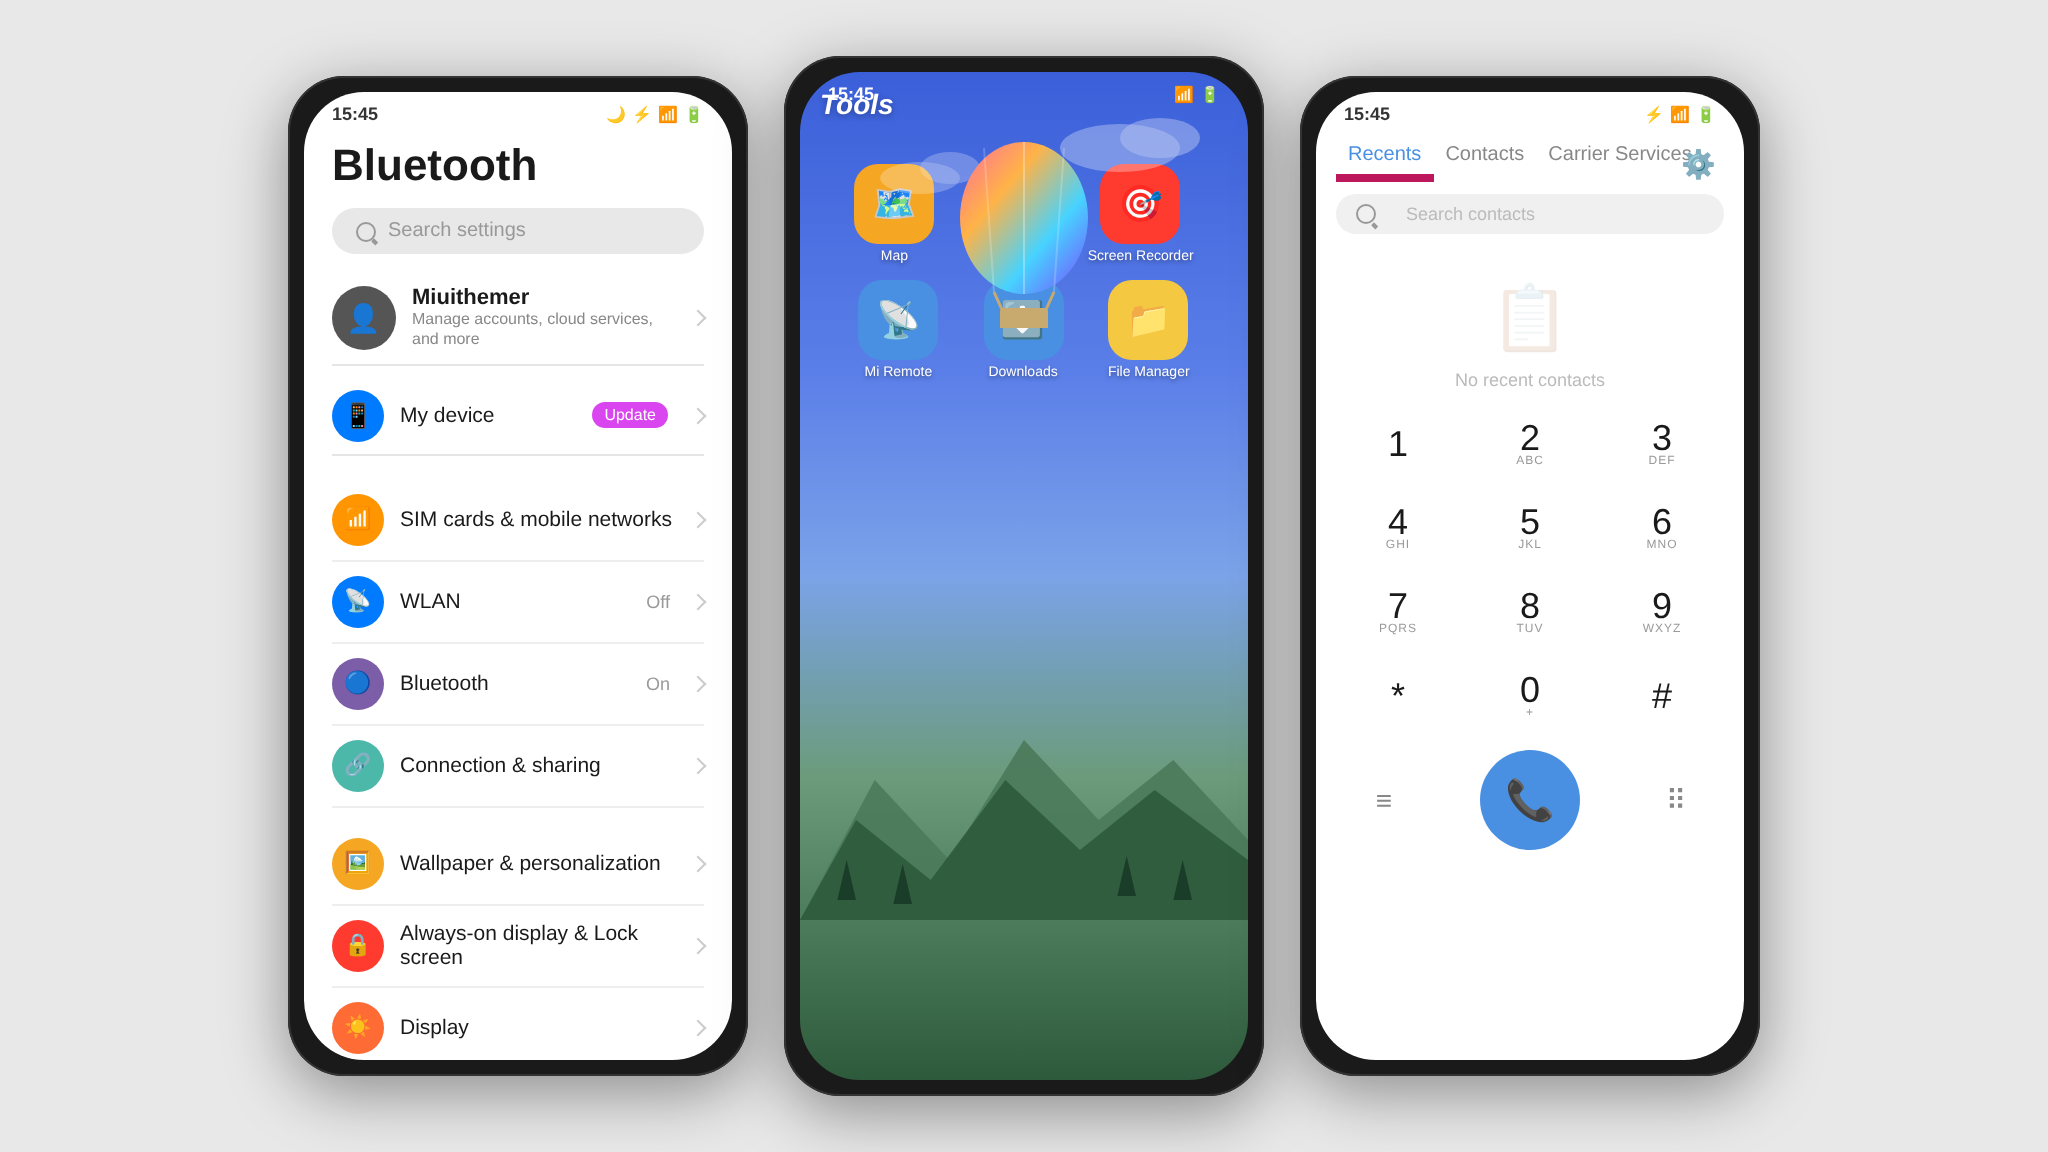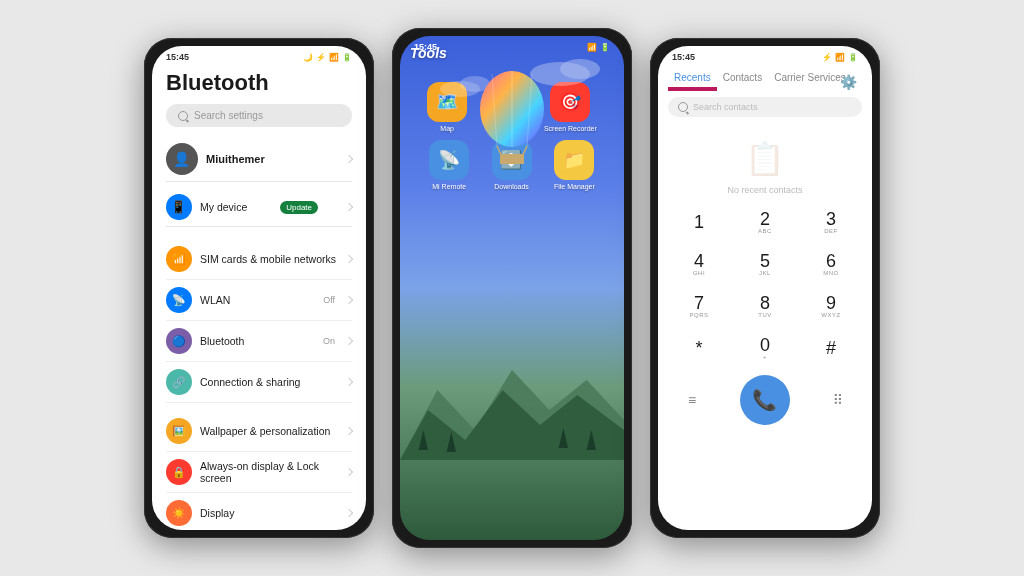--- a/index.html
+++ b/index.html
@@ -157,27 +157,27 @@
       height: 26px;
       border-radius: 50%;
       display: flex;
       align-items: center;
       justify-content: center;
       flex-shrink: 0;
       font-size: 12px;
     }
 
     .update-badge {
-      background: #15803d;
+      background: #d946ef;
       color: #fff;
       font-size: 8px;
       padding: 2px 6px;
       border-radius: 8px;
       margin-left: auto;
-      margin-right: 20px;
+      margin-right: 4px;
     }
 
     .settings-item {
       display: flex;
       align-items: center;
       gap: 8px;
       padding: 7px 0;
       border-bottom: 1px solid #eeeeee;
     }
 
@@ -282,21 +282,21 @@
       border-bottom: 4px solid #be185d;
     }
 
     .dialer-search {
       margin: 6px 10px;
       background: #f0f0f0;
       border-radius: 16px;
       padding: 5px 10px;
       display: flex;
       align-items: center;
-      gap: 5px;
+      gap: 15px;
     }
 
     .dialer-search span { font-size: 9px; color: #bbb; }
 
     .no-contacts {
       display: flex;
       flex-direction: column;
       align-items: center;
       padding: 14px 0 8px;
       gap: 4px;
@@ -413,20 +413,21 @@
 
         <div class="search-bar">
           <div class="search-icon-small"></div>
           <span>Search settings</span>
         </div>
 
         <div class="profile-row">
           <div class="avatar">👤</div>
           <div class="profile-text">
             <div class="profile-name">Miuithemer</div>
+            <div class="profile-sub">Manage accounts, cloud services, and more</div>
           </div>
           <div class="chevron"></div>
         </div>
 
         <div class="my-device-row">
           <div class="icon-circle icon-blue" style="font-size:12px;">📱</div>
           <span class="item-label">My device</span>
           <span class="update-badge">Update</span>
           <div class="chevron"></div>
         </div>

